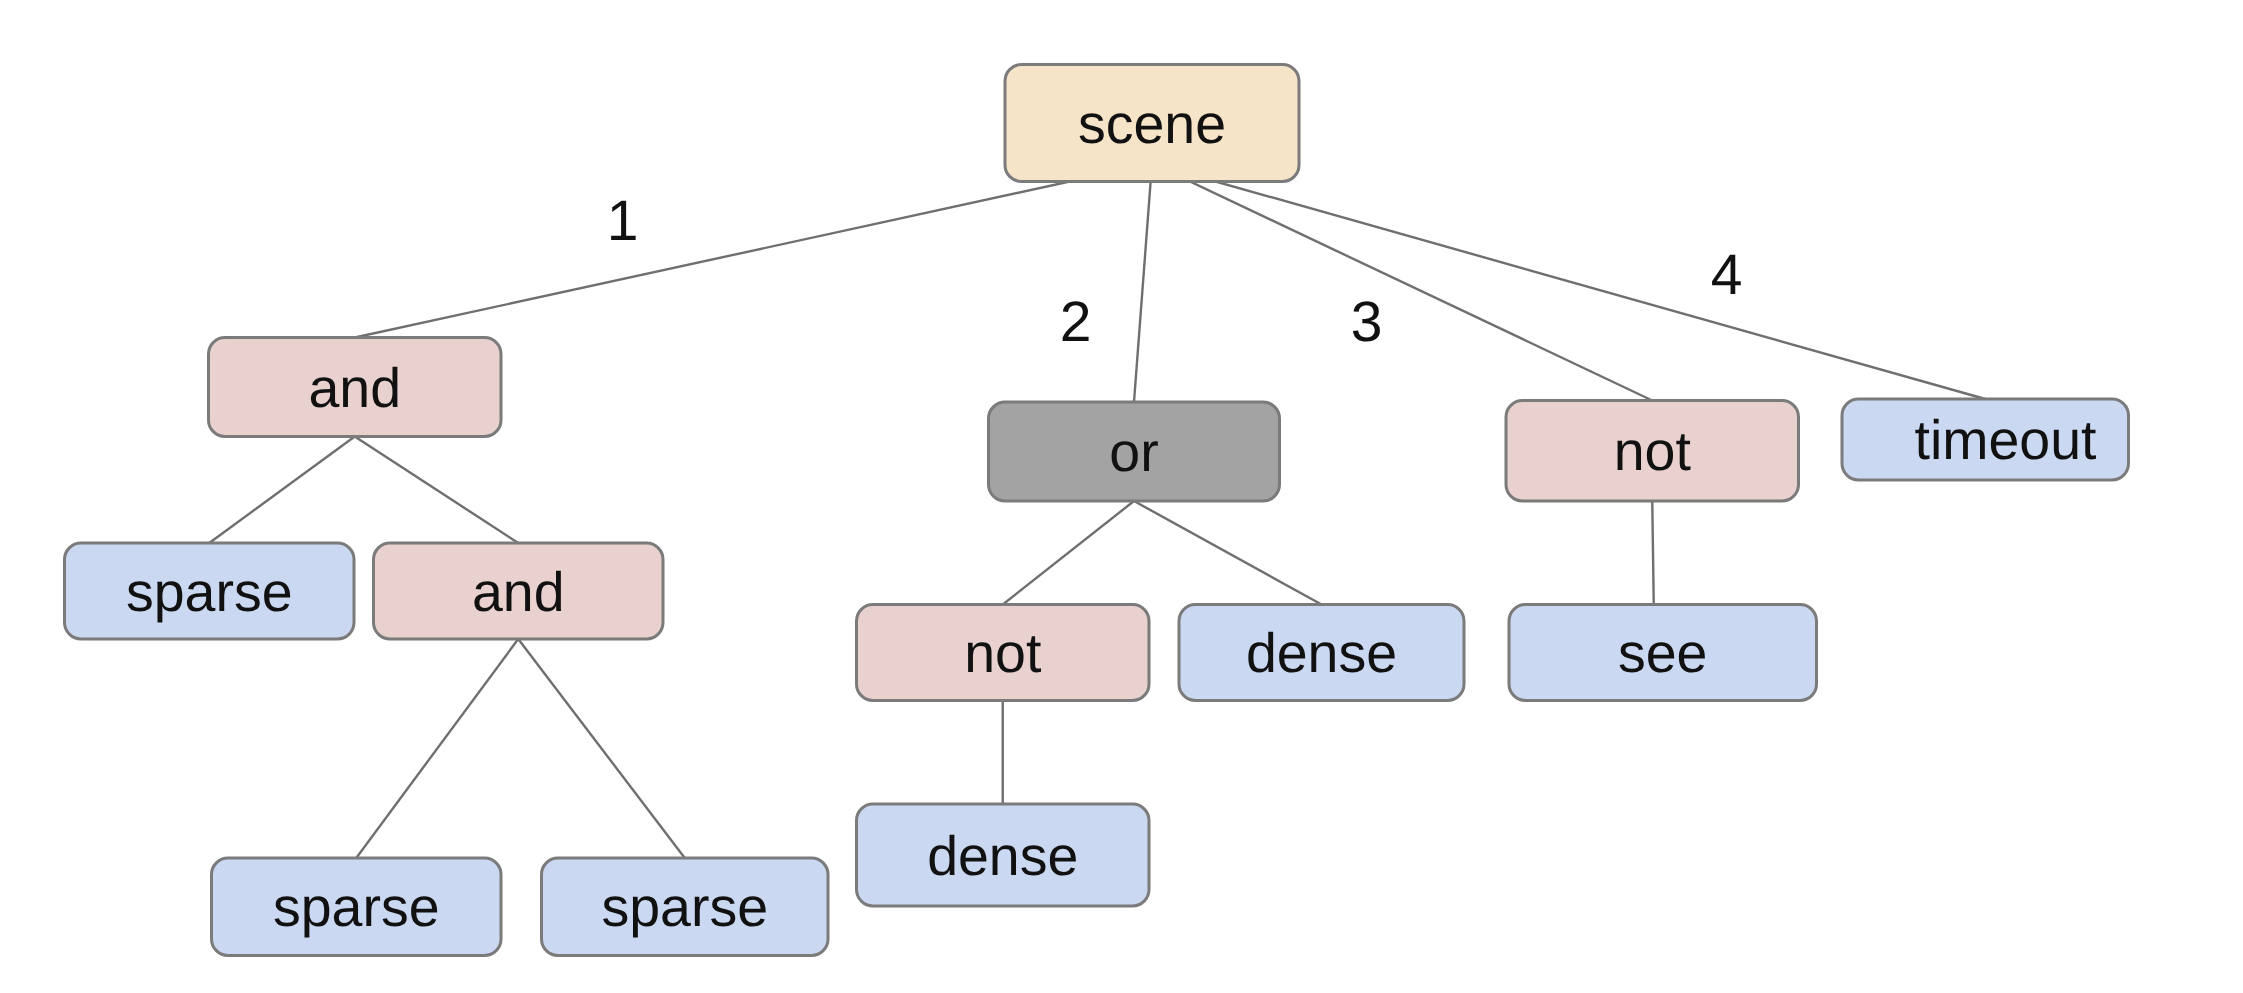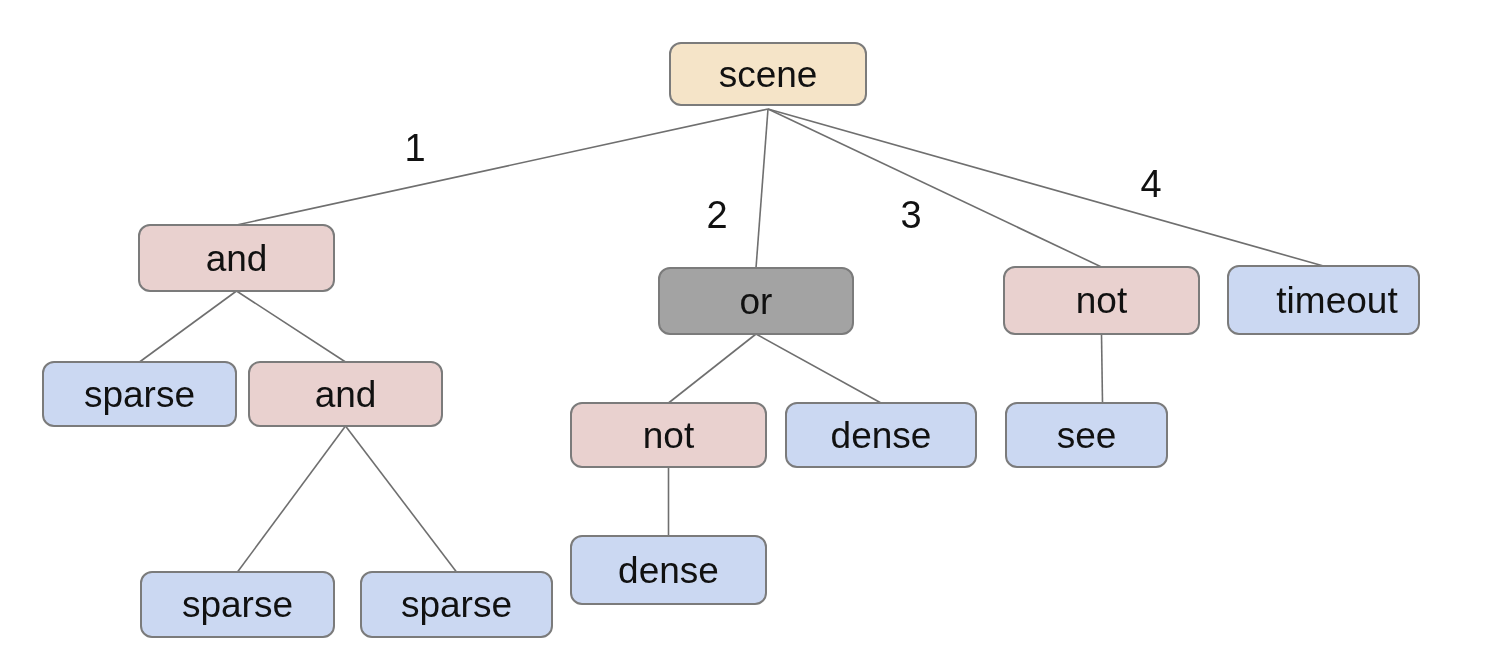--- a/index.html
+++ b/index.html
@@ -60,26 +60,26 @@
       <line x1="756" y1="334" x2="668.5" y2="403" stroke="#6f6f6f" stroke-width="1.6"></line>
       <line x1="756" y1="334" x2="881" y2="403" stroke="#6f6f6f" stroke-width="1.6"></line>
       <line x1="668.5" y1="467" x2="668.5" y2="536" stroke="#6f6f6f" stroke-width="1.6"></line>
       <line x1="1101.5" y1="334" x2="1102.5" y2="403" stroke="#6f6f6f" stroke-width="1.6"></line>
     </svg>
 
 <span class="edge-label" style="left: 415px; top: 148px;">1</span>
     <span class="edge-label" style="left: 717px; top: 215px;">2</span>
     <span class="edge-label" style="left: 911px; top: 215px;">3</span>
     <span class="edge-label" style="left: 1151px; top: 184px;">4</span>
-    <div class="node" style="left: 669px; top: 42px; width: 198px; height: 64px; background: rgb(245, 228, 200); border-color: rgb(123, 123, 123); color: rgb(17, 17, 17);">scene</div>
+    <div class="node" style="left: 669px; top: 42px; width: 198px; height: 80px; background: rgb(245, 228, 200); border-color: rgb(123, 123, 123); color: rgb(17, 17, 17);">scene</div>
     <div class="node" style="left: 138px; top: 224px; width: 197px; height: 68px; background: rgb(233, 209, 207); border-color: rgb(123, 123, 123); color: rgb(17, 17, 17);">and</div>
     <div class="node" style="left: 658px; top: 267px; width: 196px; height: 68px; background: #a3a3a3; border-color: rgb(123, 123, 123); color: rgb(17, 17, 17);">or</div>
     <div class="node" style="left: 1003px; top: 266px; width: 197px; height: 69px; background: rgb(233, 209, 207); border-color: rgb(123, 123, 123); color: rgb(17, 17, 17);">not</div>
-    <div class="node" style="left: 1227px; top: 265px; width: 193px; height: 70px; background: rgb(203, 216, 242); border-color: rgb(123, 123, 123); color: rgb(17, 17, 17); padding-left: 27px;">timeout</div>
+    <div class="node" style="left: 1227px; top: 265px; width: 193px; height: 56px; background: rgb(203, 216, 242); border-color: rgb(123, 123, 123); color: rgb(17, 17, 17); padding-left: 27px;">timeout</div>
     <div class="node" style="left: 42px; top: 361px; width: 195px; height: 66px; background: rgb(203, 216, 242); border-color: rgb(123, 123, 123); color: rgb(17, 17, 17);">sparse</div>
     <div class="node" style="left: 248px; top: 361px; width: 195px; height: 66px; background: rgb(233, 209, 207); border-color: rgb(123, 123, 123); color: rgb(17, 17, 17);">and</div>
     <div class="node" style="left: 570px; top: 402px; width: 197px; height: 66px; background: rgb(233, 209, 207); border-color: rgb(123, 123, 123); color: rgb(17, 17, 17);">not</div>
     <div class="node" style="left: 785px; top: 402px; width: 192px; height: 66px; background: rgb(203, 216, 242); border-color: rgb(123, 123, 123); color: rgb(17, 17, 17);">dense</div>
-    <div class="node" style="left: 1005px; top: 402px; width: 163px; height: 66px; background: rgb(203, 216, 242); border-color: rgb(123, 123, 123); color: rgb(17, 17, 17);">see</div>
+    <div class="node" style="left: 1005px; top: 402px; width: 207px; height: 66px; background: rgb(203, 216, 242); border-color: rgb(123, 123, 123); color: rgb(17, 17, 17);">see</div>
     <div class="node" style="left: 140px; top: 571px; width: 195px; height: 67px; background: rgb(203, 216, 242); border-color: rgb(123, 123, 123); color: rgb(17, 17, 17);">sparse</div>
     <div class="node" style="left: 360px; top: 571px; width: 193px; height: 67px; background: rgb(203, 216, 242); border-color: rgb(123, 123, 123); color: rgb(17, 17, 17);">sparse</div>
     <div class="node" style="left: 570px; top: 535px; width: 197px; height: 70px; background: rgb(203, 216, 242); border-color: rgb(123, 123, 123); color: rgb(17, 17, 17);">dense</div>
   </div>
 
 </body></html>

